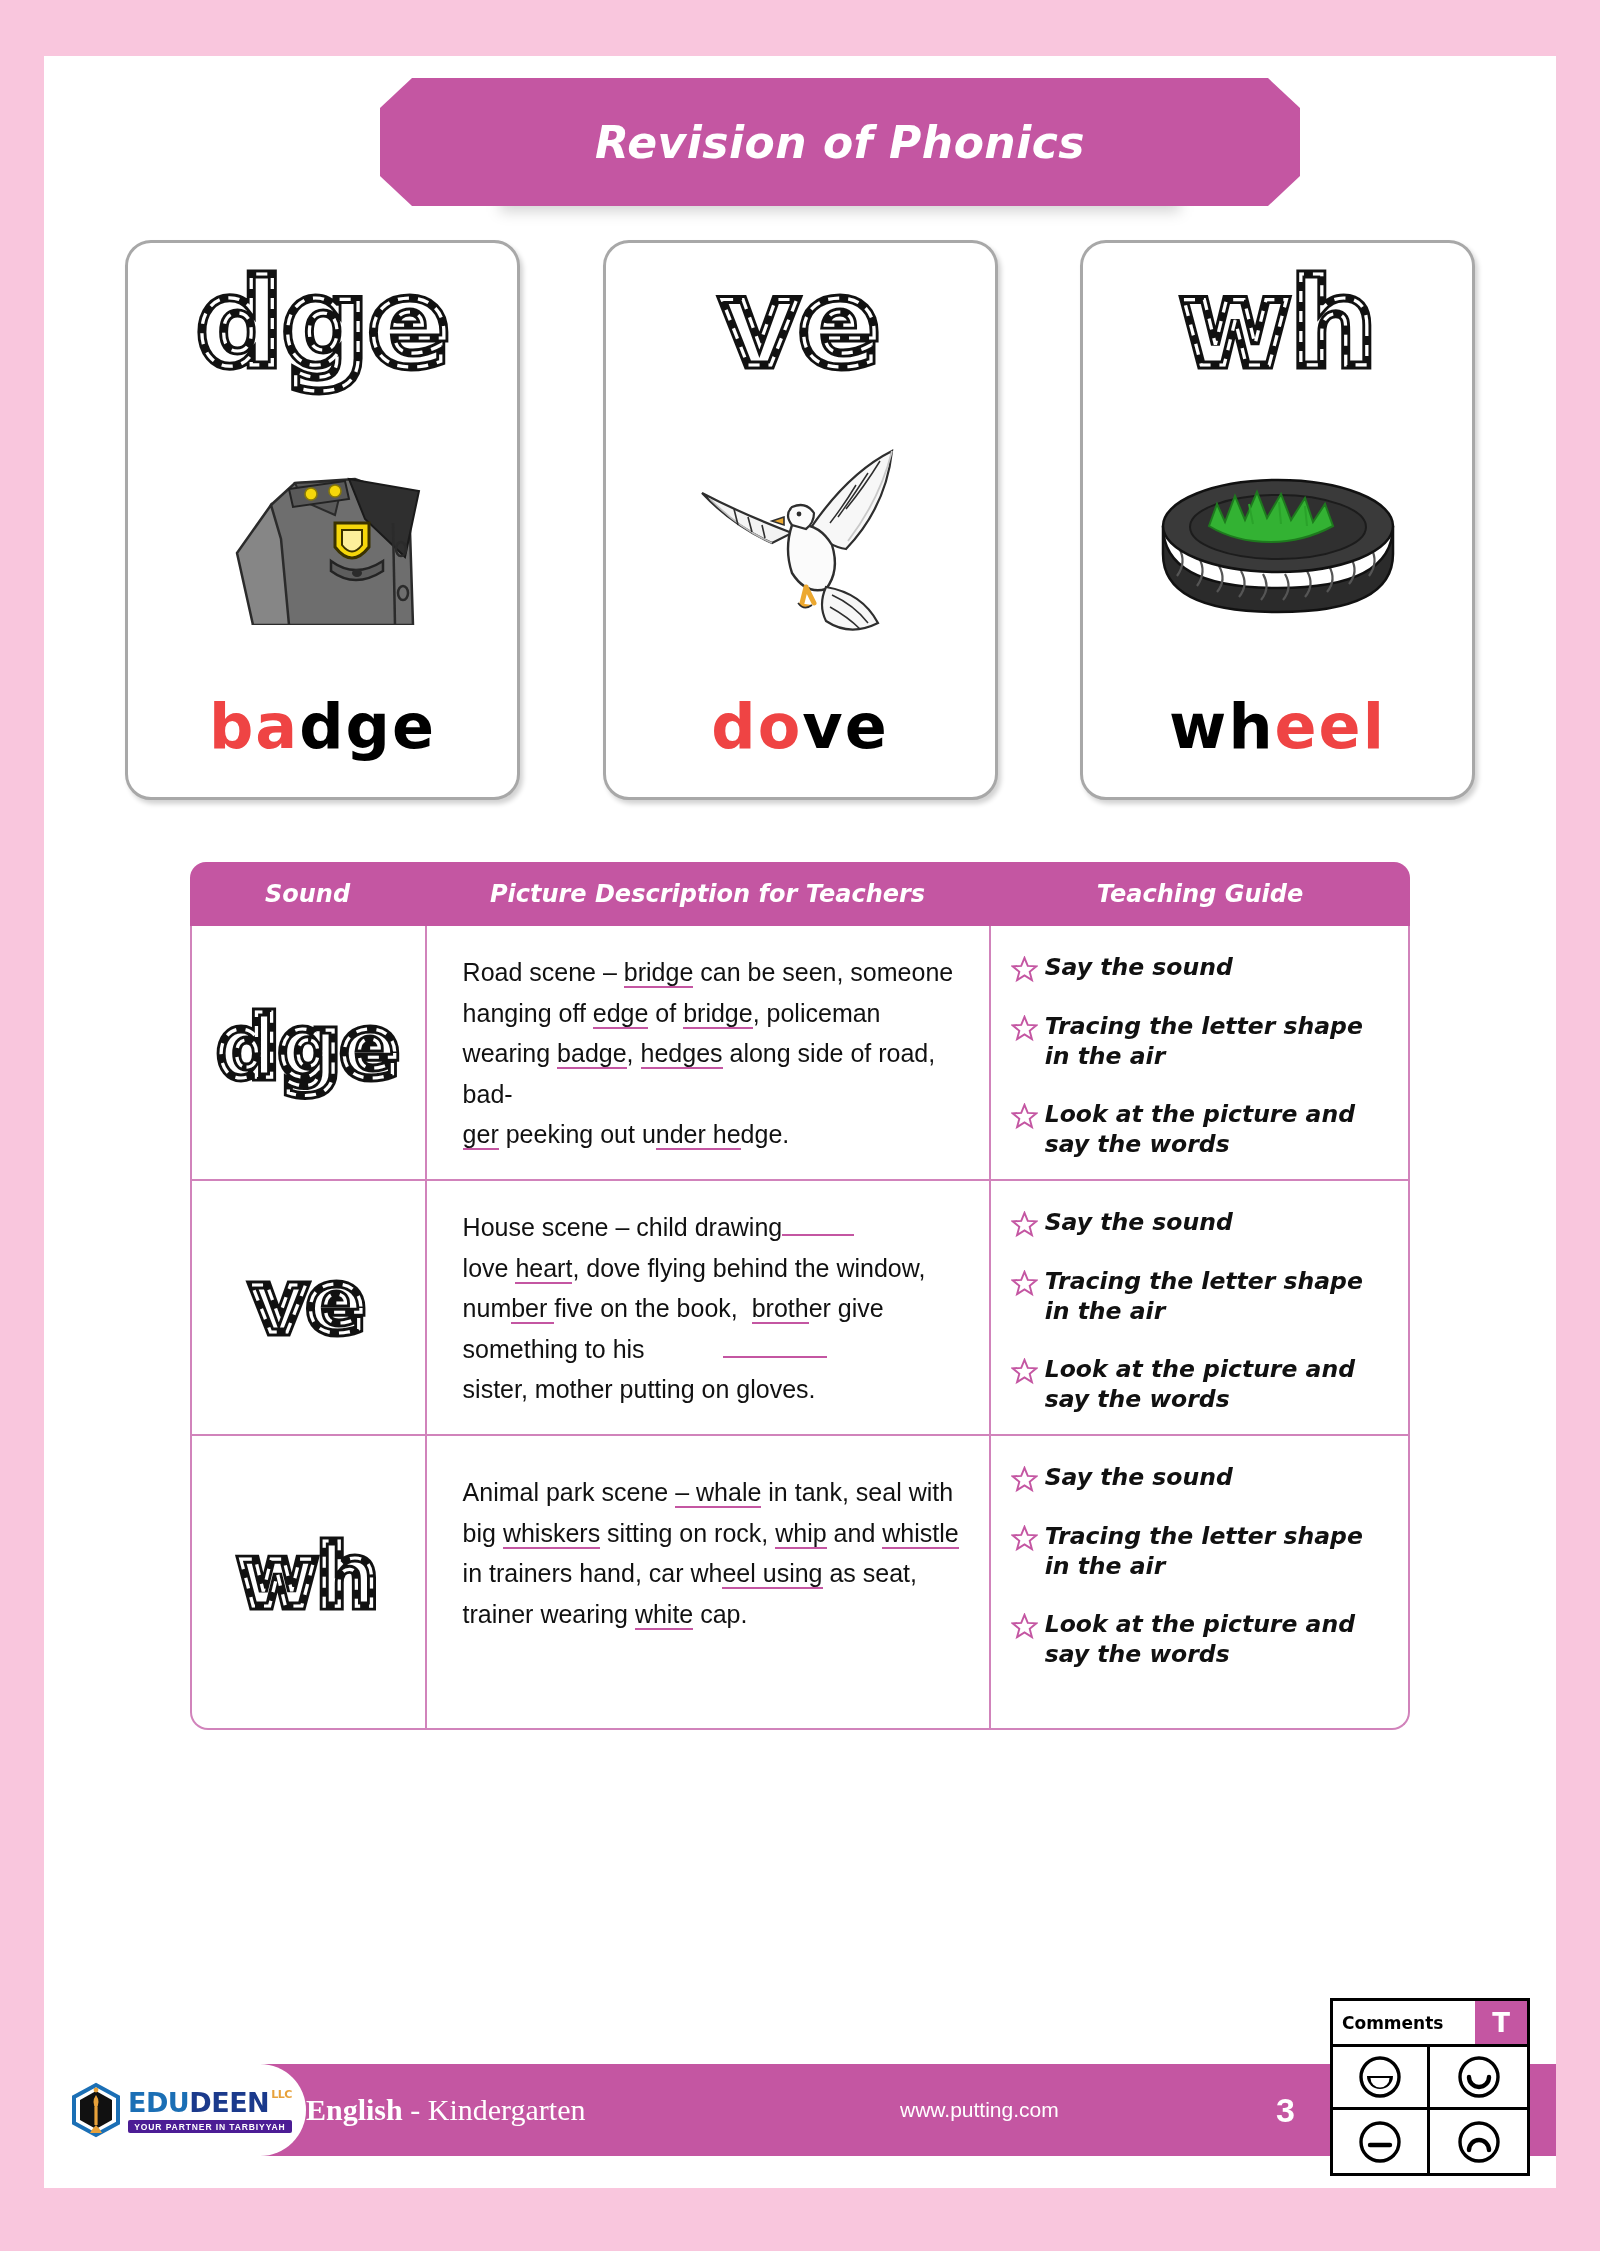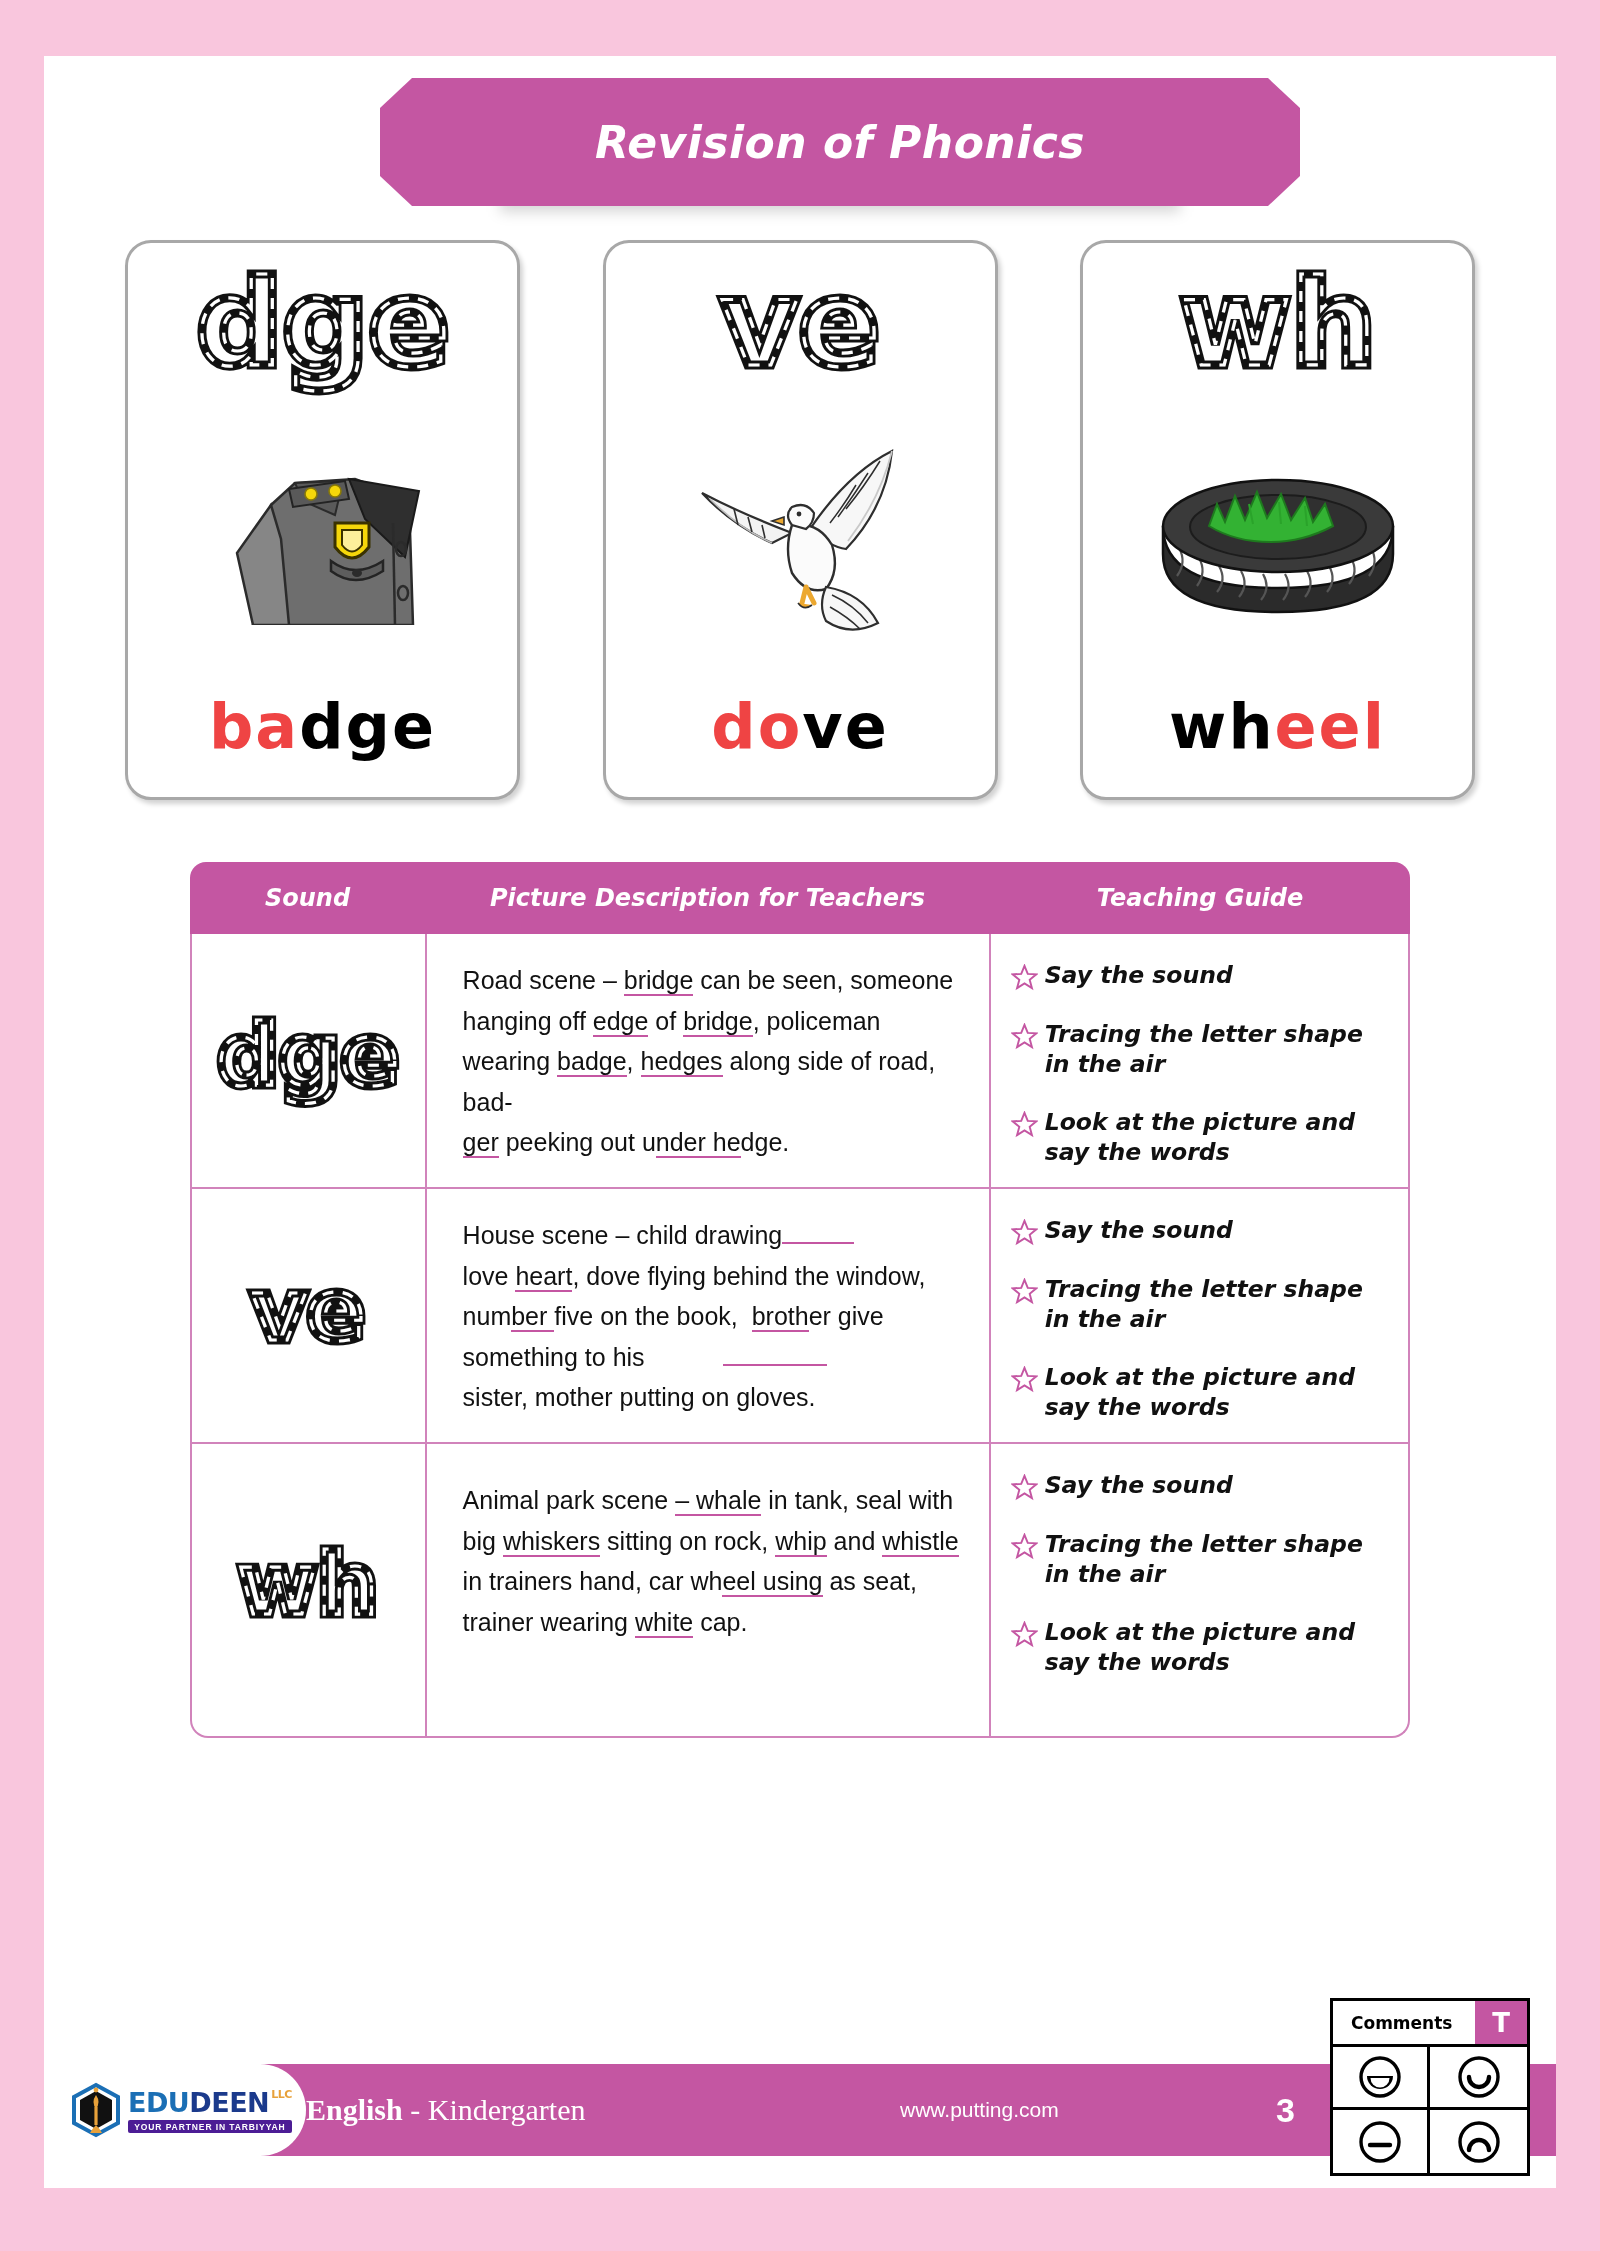--- a/index.html
+++ b/index.html
@@ -129,21 +129,21 @@
   .tbl {
     position: absolute;
     left: 190px;
     top: 862px;
     width: 1220px;
   }
   .tbl-head {
     display: flex;
     background: #c456a2;
     border-radius: 16px 16px 0 0;
-    height: 72px;
+    height: 64px;
     align-items: center;
     color: #ffffff;
     font-weight: bold;
     font-style: italic;
     font-size: 24px;
     font-family: "DejaVu Sans", sans-serif;
     justify-content: space-between;
   }
   .col-sound  { width: 235px; text-align: center; }
   .col-desc   { width: 565px; text-align: center; }
@@ -295,21 +295,21 @@
   }
   .comments-head {
     display: flex;
     height: 46px;
     border-bottom: 3px solid #000000;
   }
   .comments-label {
     flex: 1;
     display: flex;
     align-items: center;
-    padding-left: 18px;
+    padding-left: 9px;
     font-size: 17px;
     font-weight: bold;
     font-family: "DejaVu Sans", sans-serif;
     color: #000000;
   }
   .comments-t {
     width: 52px;
     background: #c456a2;
     color: #ffffff;
     font-size: 26px;

